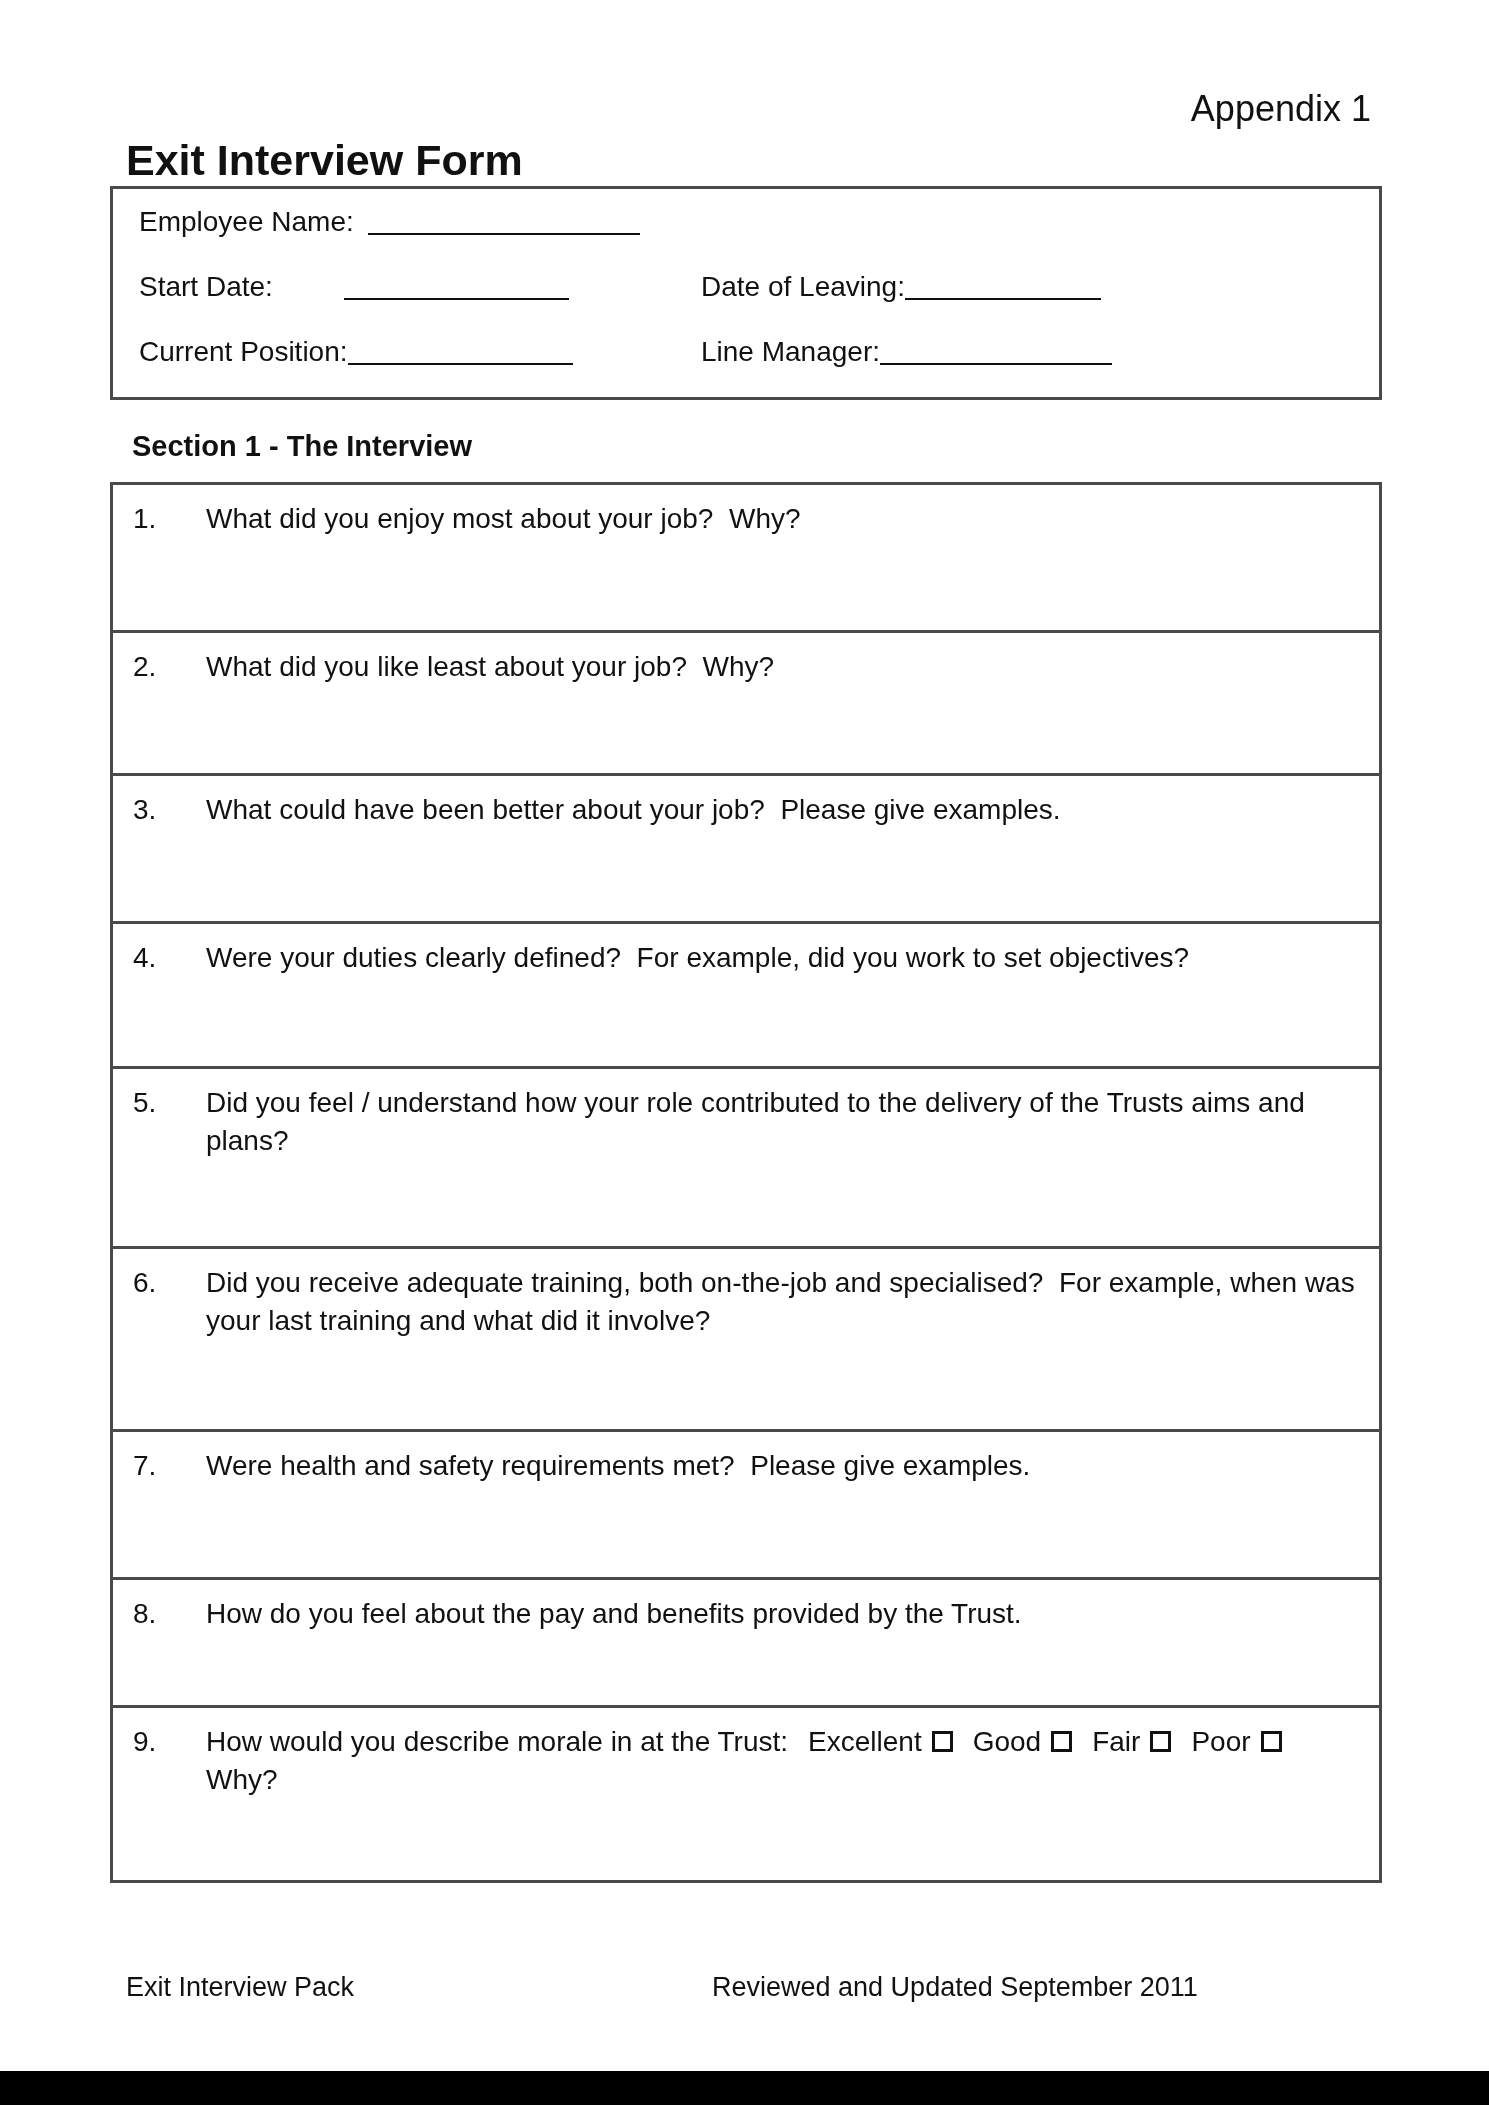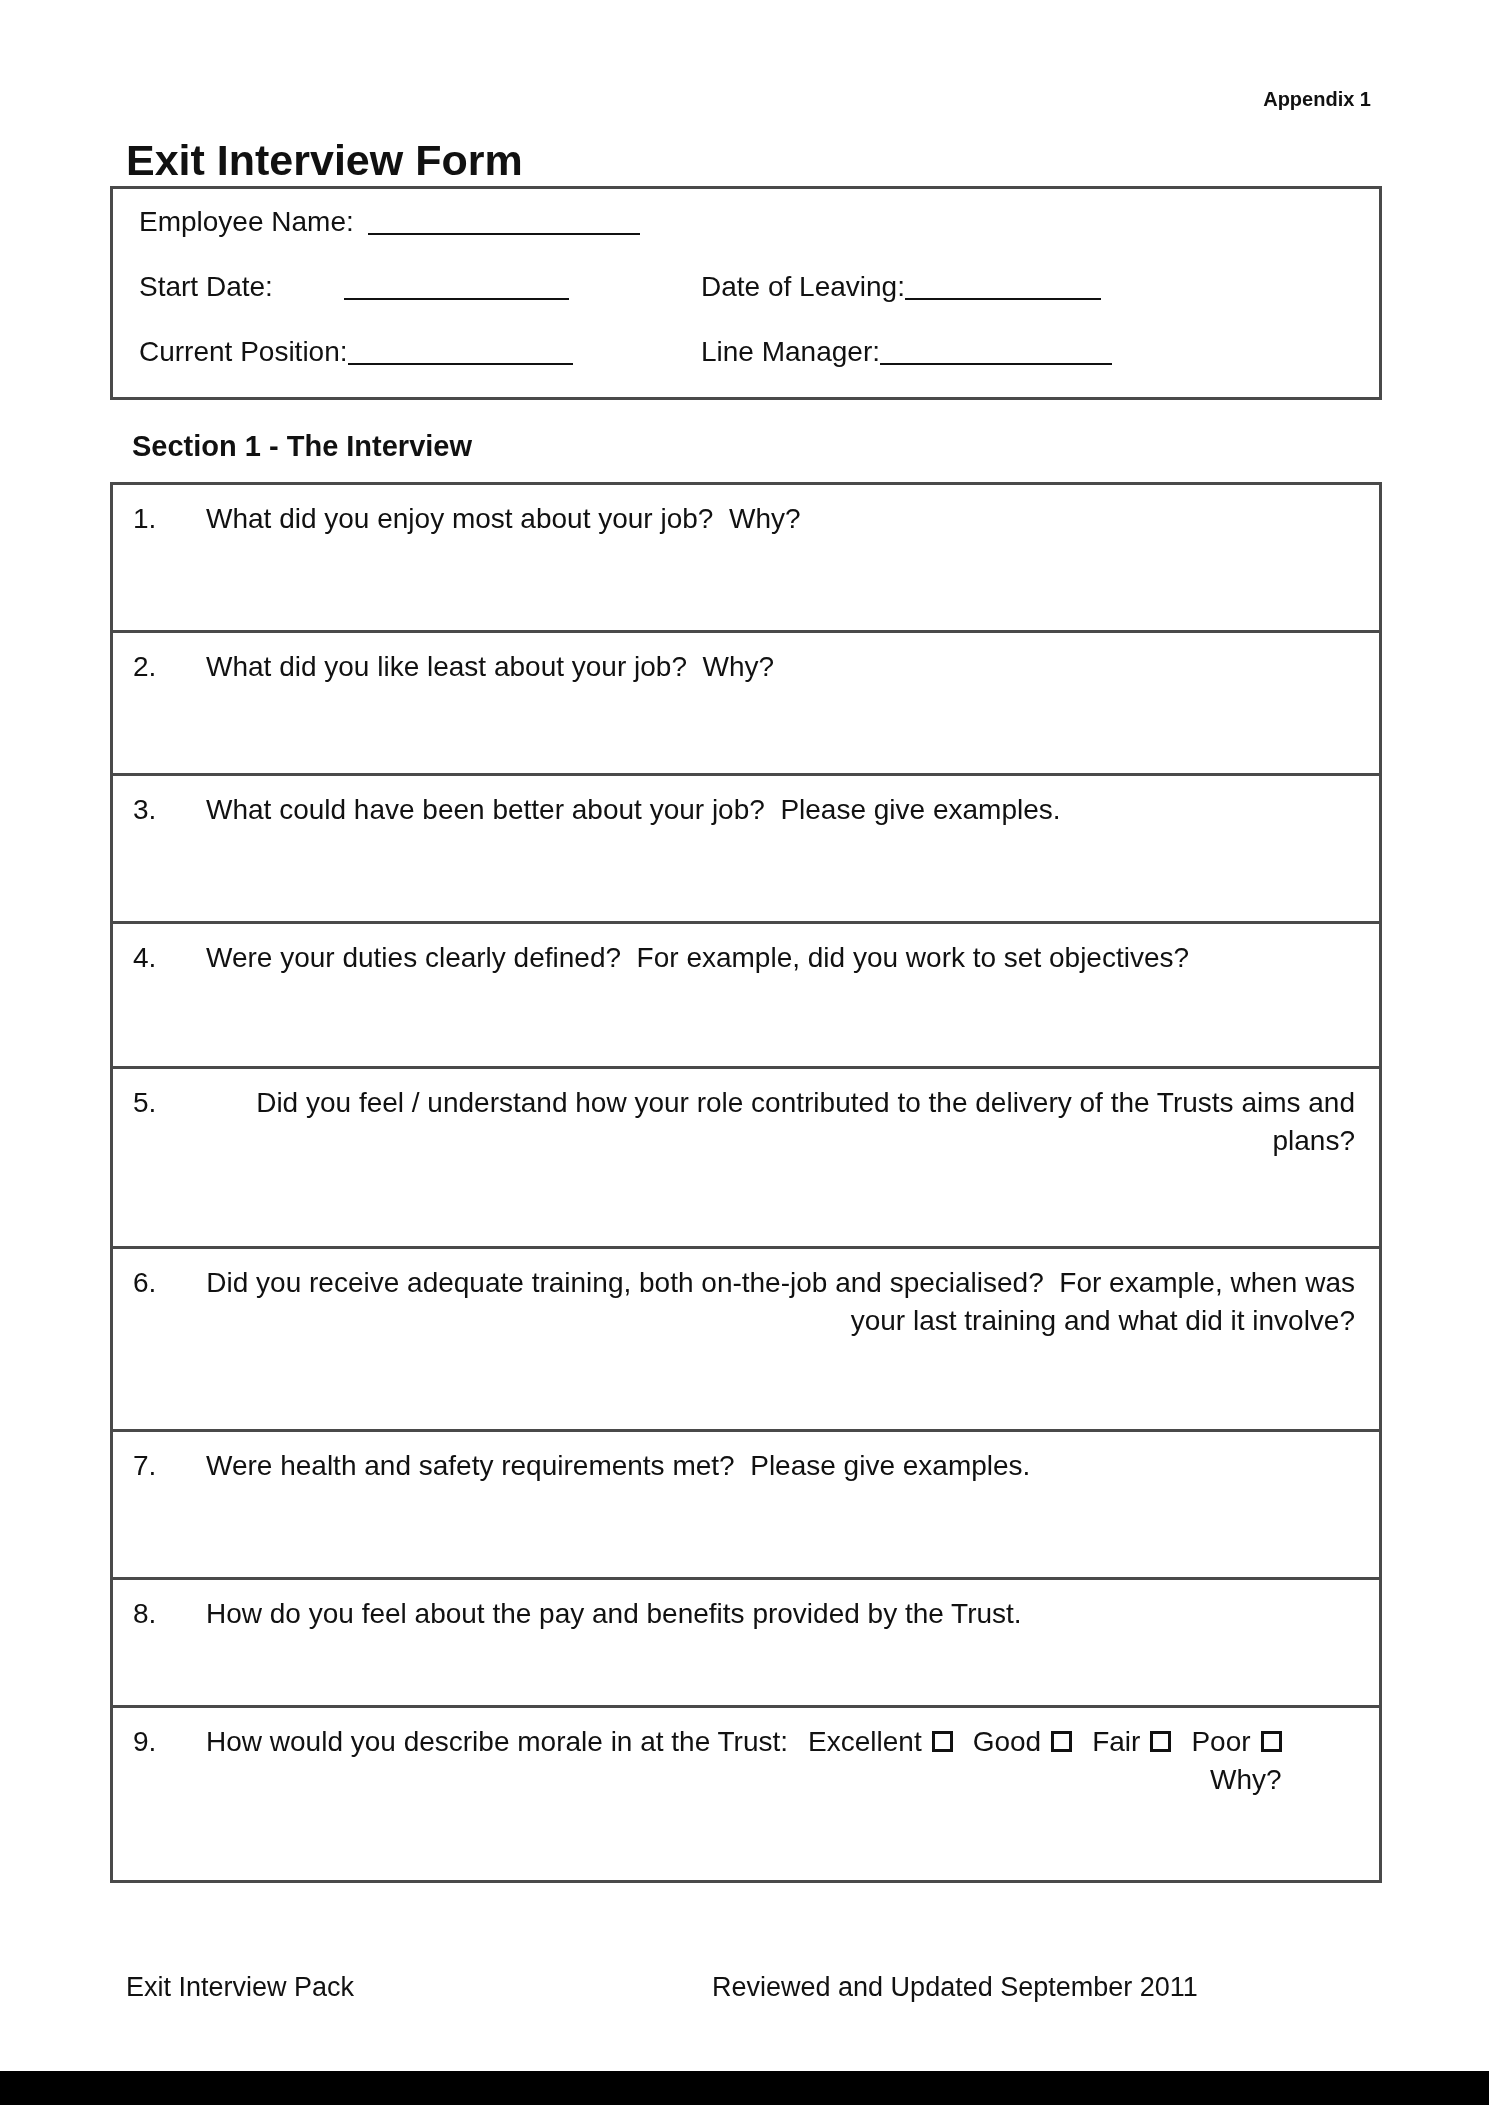--- a/index.html
+++ b/index.html
@@ -10,22 +10,21 @@
     background: #ffffff;
     font-family: "Liberation Sans", "DejaVu Sans", sans-serif;
     color: #111111;
     overflow: hidden;
   }
 
   .appendix {
     position: absolute;
     top: 88px;
     right: 118px;
-    font-size: 20px;
-    font-weight: bold;
+    font-size: 36px;
   }
 
   .title {
     position: absolute;
     top: 136px;
     left: 126px;
     margin: 0;
     font-size: 43px;
     font-weight: bold;
   }
@@ -81,21 +80,21 @@
     display: flex;
     align-items: flex-start;
     box-sizing: border-box;
     padding: 15px 24px 0 20px;
     border-bottom: 3px solid #4a4a4a;
     font-size: 28px;
     line-height: 1.34;
   }
   .q-row:last-child { border-bottom: none; }
   .q-num { width: 73px; flex-shrink: 0; }
-  .q-text { white-space: pre-wrap; text-align: right; }
+  .q-text { white-space: pre-wrap; }
   .q-text.q9 { white-space: normal; }
   .r1 { min-height: 148px; }
   .r2 { min-height: 143px; }
   .r3 { min-height: 148px; }
   .r4 { min-height: 145px; }
   .r5 { min-height: 180px; }
   .r6 { min-height: 183px; }
   .r7 { min-height: 148px; }
   .r8 { min-height: 128px; }
   .r9 { min-height: 172px; }

